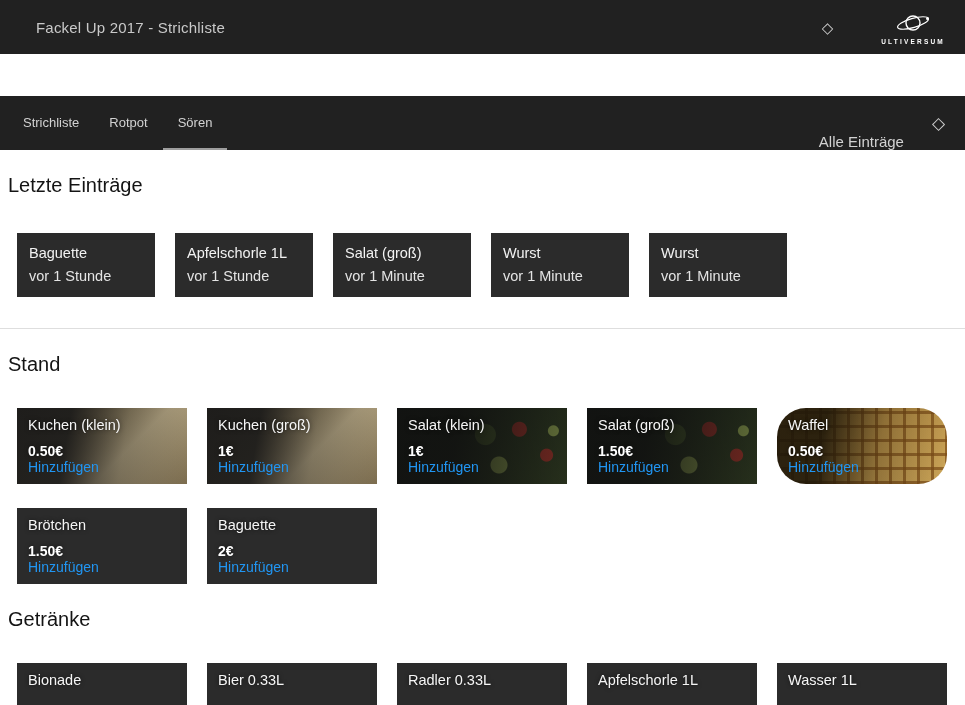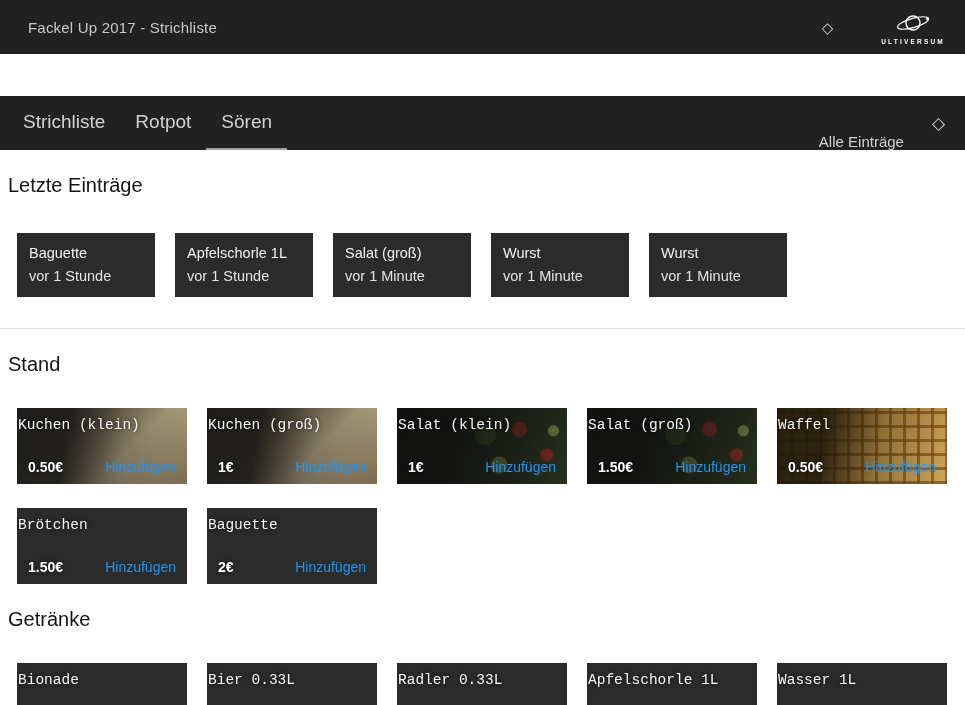--- a/index.html
+++ b/index.html
@@ -6,37 +6,37 @@
   html, body { background: #ffffff; }
   body {
     font-family: "Liberation Sans", "DejaVu Sans", sans-serif;
     width: 965px; height: 705px; overflow: hidden;
   }
   .page { width: 965px; height: 705px; overflow: hidden; background: #ffffff; position: relative; }
 
   
   .topbar {
     height: 54px; background: #212121; display: flex; align-items: center;
-    padding: 0 14px 0 28px;
+    padding: 0 14px 0 36px;
   }
   .topbar-title { color: #c9c9c9; font-size: 15px; letter-spacing: 0.2px; }
   .topbar-right { margin-left: auto; display: flex; align-items: center; gap: 48px; }
   .diamond { color: #cfcfcf; font-size: 15px; line-height: 1; cursor: pointer; }
   .logo { display: flex; flex-direction: column; align-items: center; cursor: pointer; padding-right: 6px; }
   .logo svg { display: block; }
   .logo-text { color: #ffffff; font-size: 6.5px; letter-spacing: 2.2px; margin-top: 2px; font-weight: bold; }
 
   
   .tabbar {
     margin-top: 42px; height: 54px; background: #212121;
     display: flex; align-items: stretch; padding: 0 20px 0 8px;
   }
   .tab {
     display: flex; align-items: center; padding: 0 15px; color: #d2d2d2;
-    font-size: 19px; cursor: pointer; border-bottom: 2px solid transparent;
+    font-size: 13px; cursor: pointer; border-bottom: 2px solid transparent;
   }
   .tab.active { border-bottom: 2px solid #9e9e9e; }
   .tabbar-right { margin-left: auto; display: flex; align-items: flex-end; gap: 28px; }
   .tab-link { color: #d2d2d2; font-size: 15px; cursor: pointer; }
   .tabbar .diamond { font-size: 17px; align-self: center; }
 
   
   h2.section-title {
     font-size: 20px; font-weight: 400; color: #141414;
     margin: 24px 8px 0 8px;
@@ -48,24 +48,24 @@
   }
   .recent-card .rc-time { color: #e4e4e4; }
 
   hr.divider { border: none; border-top: 1px solid #dedede; margin: 31px 0 0 0; }
 
   .grid { display: flex; flex-wrap: wrap; gap: 24px 20px; margin: 32px 0 0 17px; }
   .product-card {
     position: relative; width: 170px; height: 76px; background: #2b2b2b;
     color: #f5f5f5; overflow: hidden;
   }
-  .p-name { position: absolute; top: 9px; left: 1px; font-size: 14.5px; text-shadow: 0 0 4px rgba(0,0,0,0.6); font-family: Liberation Mono, monospace; }
+  .p-name { position: absolute; top: 9px; left: 11px; font-size: 14.5px; text-shadow: 0 0 4px rgba(0,0,0,0.6); }
   .p-bottom {
     position: absolute; left: 11px; right: 11px; bottom: 9px;
-    display: flex; justify-content: space-between; align-items: baseline; font-size: 14px;
+    display: flex; justify-content: space-between; align-items: baseline; font-size: 14px; flex-direction: column;
   }
   .p-price { font-weight: 700; color: #ffffff; text-shadow: 0 0 4px rgba(0,0,0,0.6); }
   .p-add { color: #2196f3; cursor: pointer; text-decoration: none; font-size: 14px; }
 
   .product-card.cake {
     background:
       linear-gradient(100deg, rgba(24,24,24,0.93) 30%, rgba(24,24,24,0.45) 62%, rgba(24,24,24,0.15) 100%),
       linear-gradient(135deg, #6e5f44 0%, #a8946a 35%, #d6c49a 62%, #8d7b58 100%);
   }
   .product-card.salad {
@@ -78,20 +78,21 @@
       radial-gradient(circle at 52% 35%, #5f7a35 0 10px, rgba(0,0,0,0) 11px),
       linear-gradient(135deg, #23301c 0%, #3a4a26 100%);
     padding-left: 8px;
   }
   .product-card.waffle {
     background:
       linear-gradient(100deg, rgba(26,20,8,0.9) 28%, rgba(26,20,8,0.4) 60%, rgba(26,20,8,0.12) 100%),
       repeating-linear-gradient(0deg, rgba(140,85,25,0.7) 0 3px, rgba(0,0,0,0) 3px 14px),
       repeating-linear-gradient(90deg, rgba(140,85,25,0.7) 0 3px, rgba(0,0,0,0) 3px 14px),
       linear-gradient(135deg, #d09b45 0%, #e8bd66 100%);
+    border-radius: 29px;
   }
 </style>
 </head>
 <body>
 
 <div class="page">
 
   <header class="topbar">
     <div class="topbar-title">Fackel Up 2017 - Strichliste</div>
     <div class="topbar-right">

